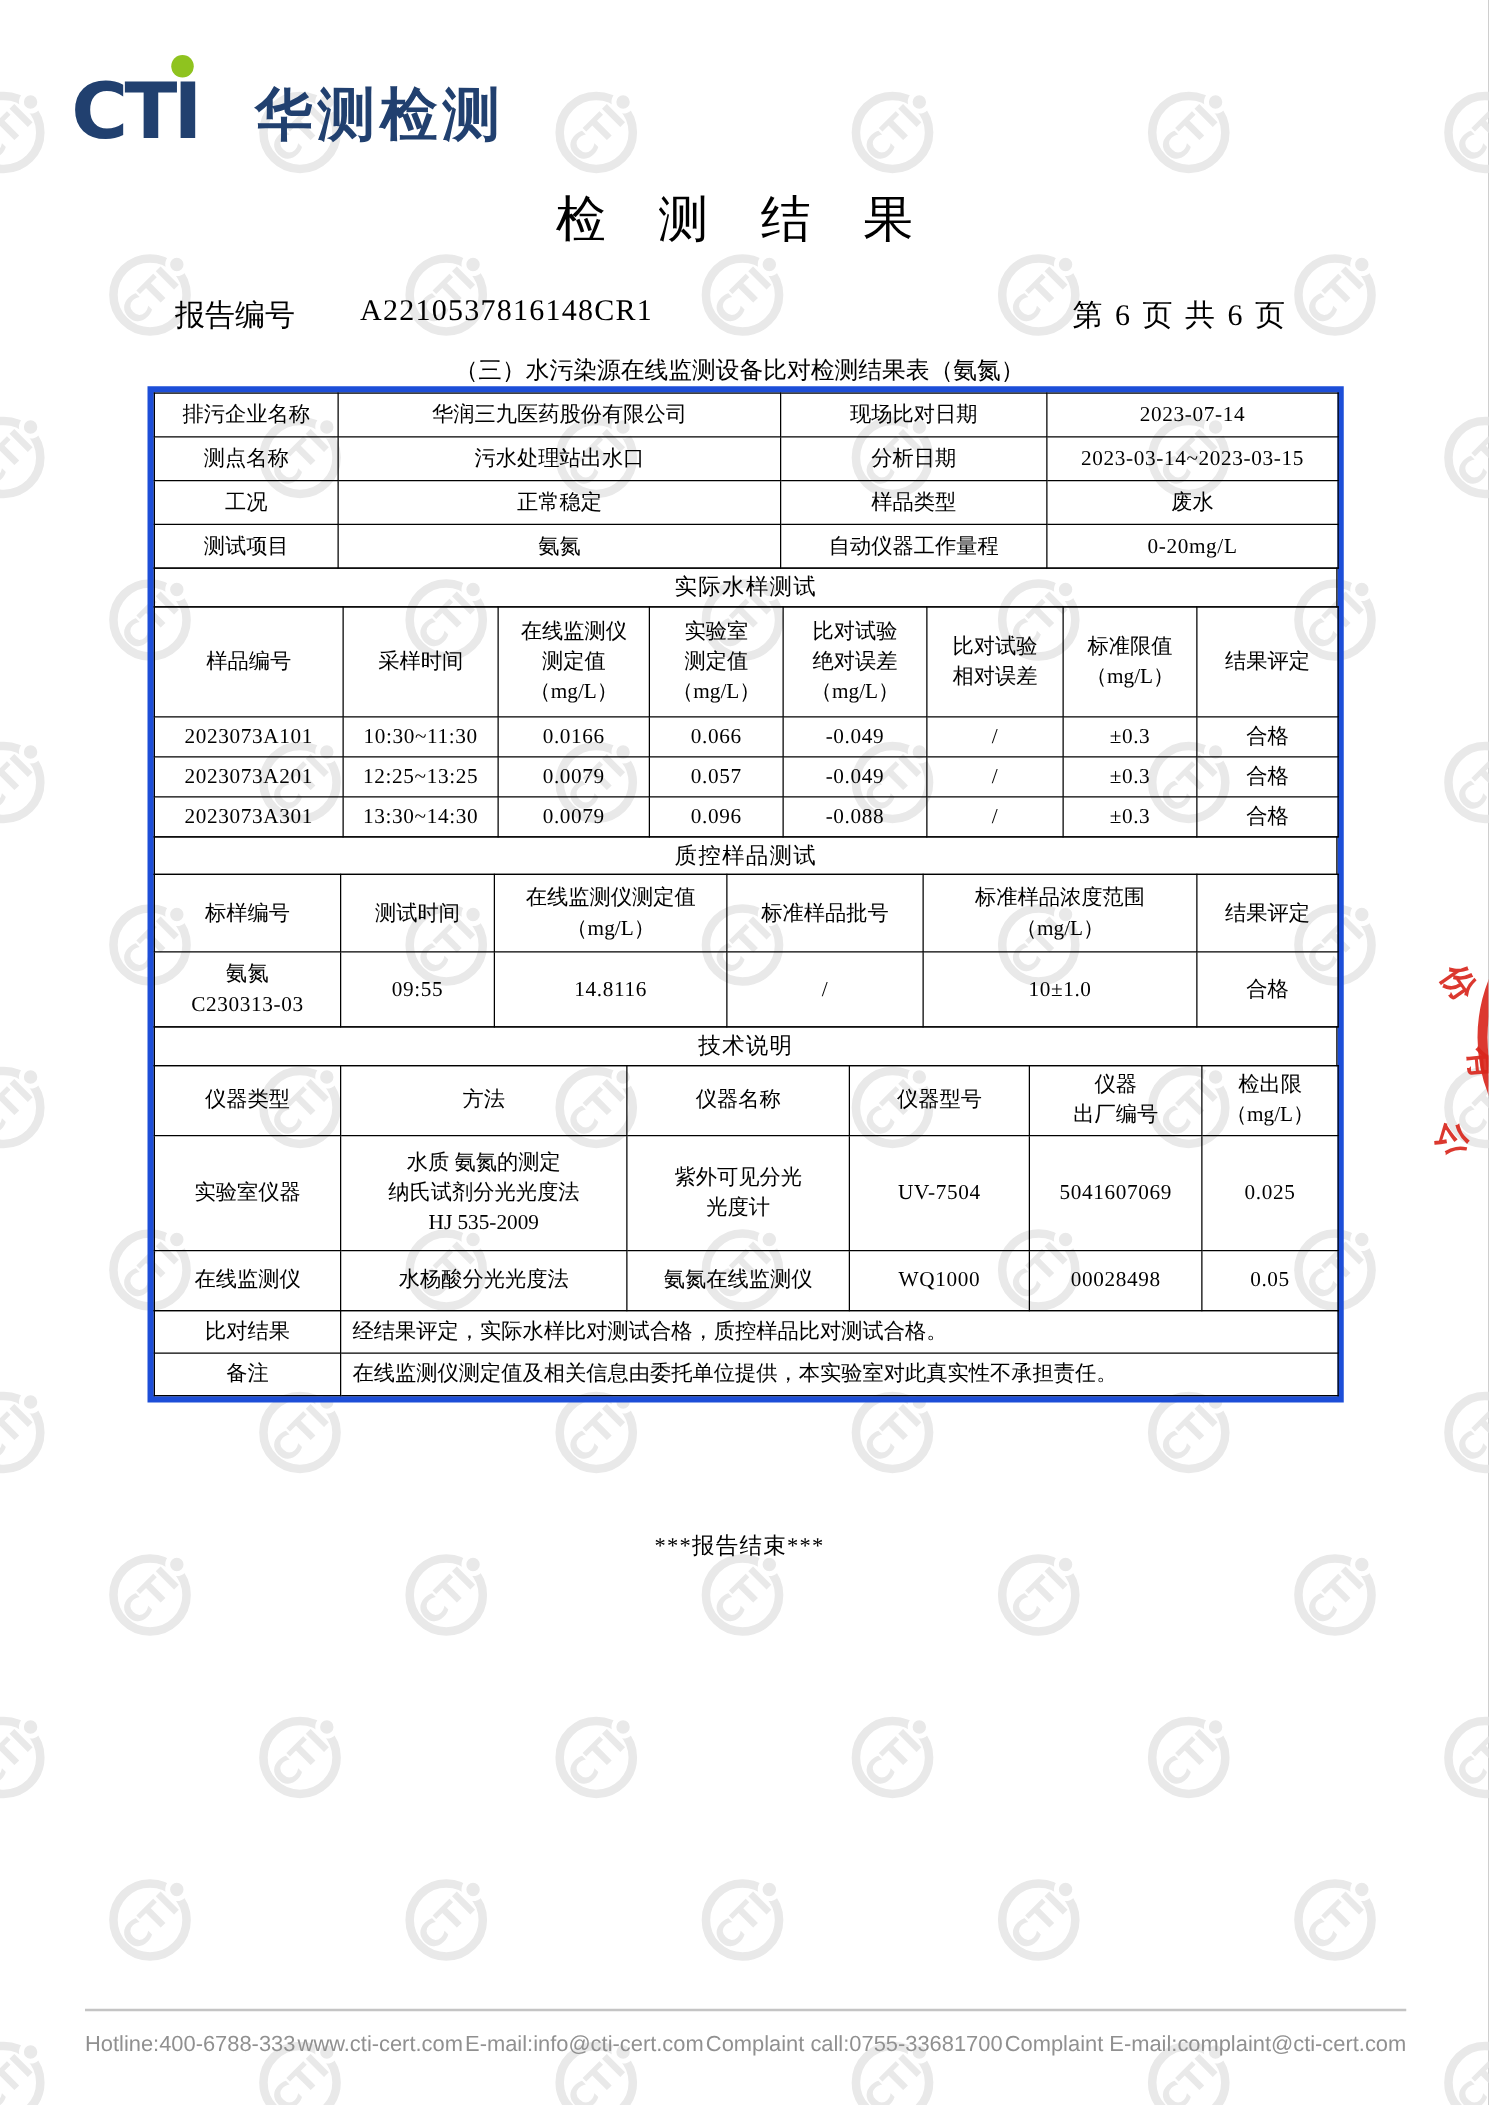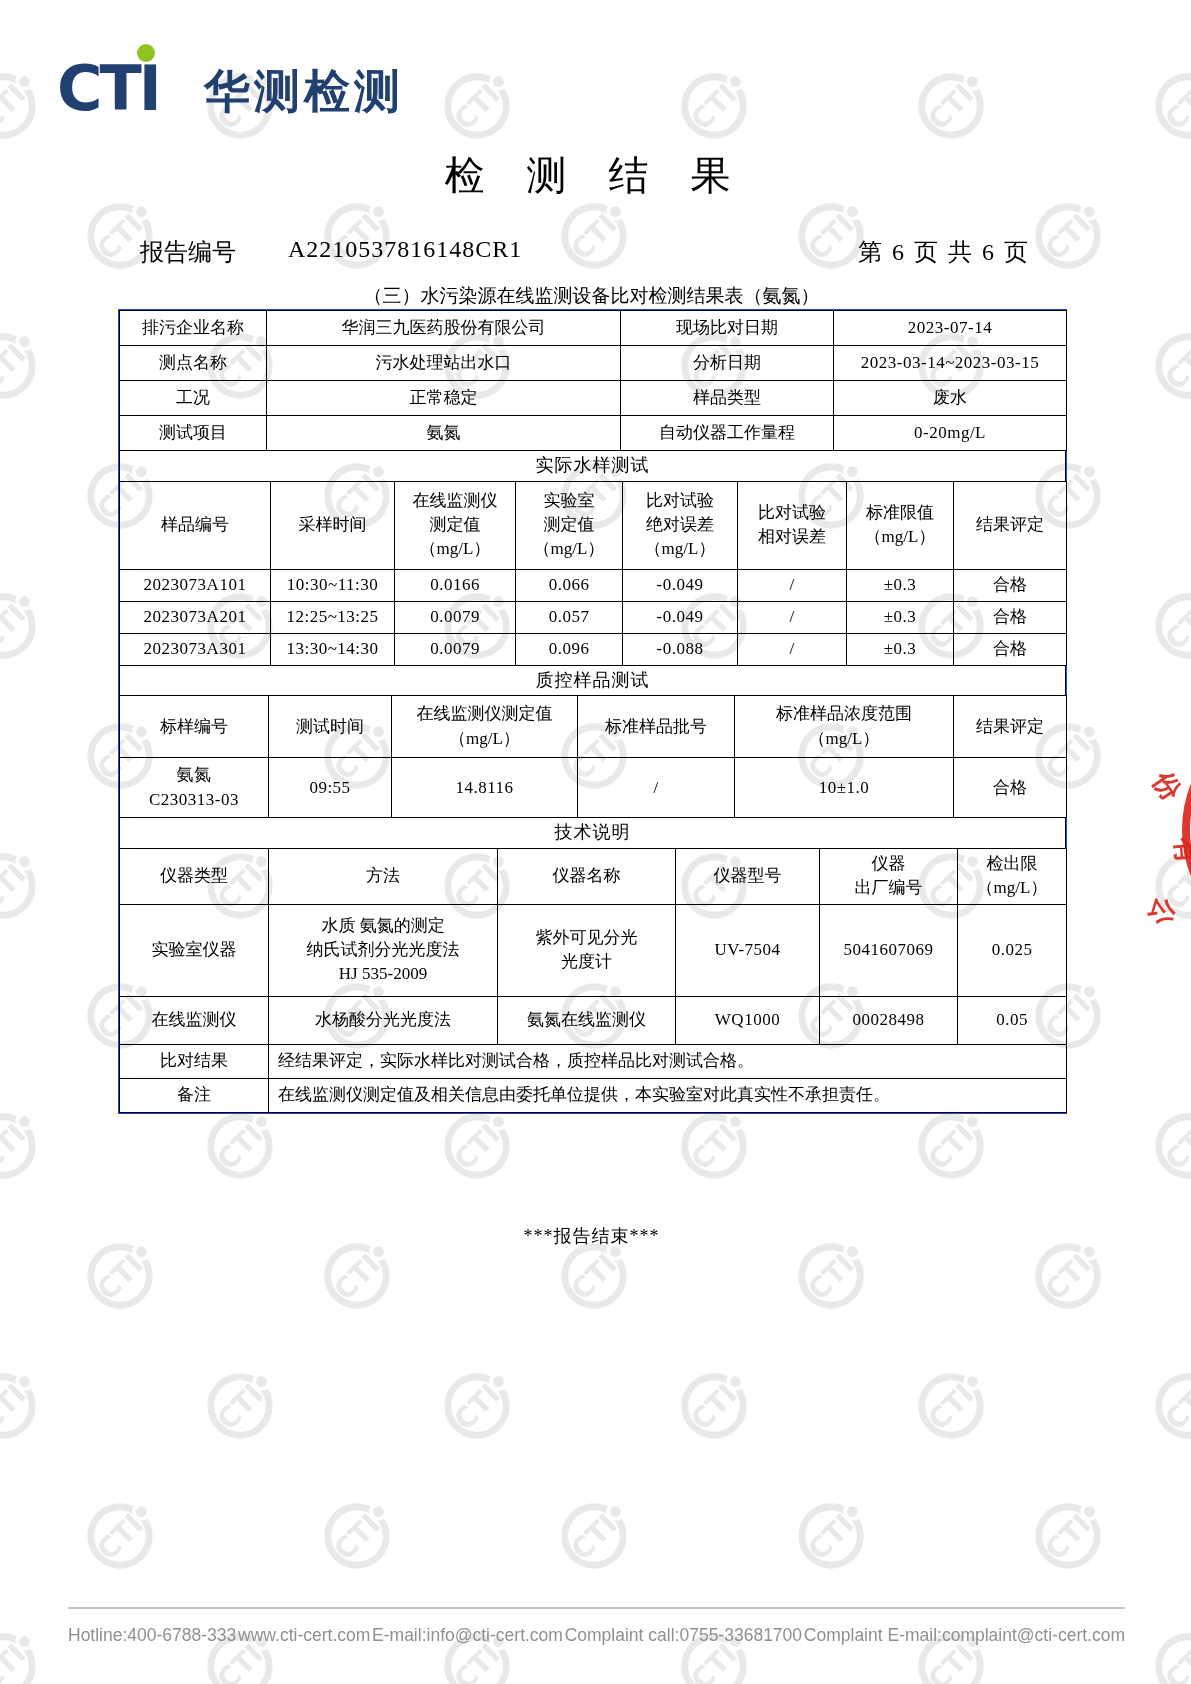--- a/index.html
+++ b/index.html
@@ -22,21 +22,21 @@
   .doc-title{position:absolute;left:0;top:148px;width:100%;text-align:center;
     font-size:40px;letter-spacing:16px;font-weight:500;}
   
   .report-line{position:absolute;left:0;top:236px;width:100%;height:26px;font-size:24px;}
   .report-label{position:absolute;left:140px;top:0;font-weight:500;}
   .report-number{position:absolute;left:288px;top:0;letter-spacing:1px;}
   .page-info{position:absolute;left:858px;top:0;letter-spacing:2px;}
   
   .table-title{position:absolute;left:118px;top:283px;width:947px;text-align:center;
     font-size:19px;font-weight:500;}
-  .twrap{position:absolute;left:118px;top:309px;width:947px;border:1px solid #1d4ed8;}
+  .twrap{position:absolute;left:118px;top:309px;width:947px;border:5px solid #1d4ed8;}
   table{border-collapse:collapse;table-layout:fixed;width:947px;margin-top:-1px;}
   table:first-child{margin-top:0;}
   td{border:1px solid #000;text-align:center;vertical-align:middle;
      font-size:17px;line-height:1.42;padding:2px 4px;white-space:pre-line;overflow:hidden;}
   .sec td{font-size:18px;letter-spacing:1px;}
   .left td.val{text-align:left;padding-left:9px;white-space:nowrap;}
   .num{letter-spacing:0.5px;}
   
   .end-note{position:absolute;left:118px;top:1224px;width:947px;text-align:center;
     font-size:18px;letter-spacing:1px;}

